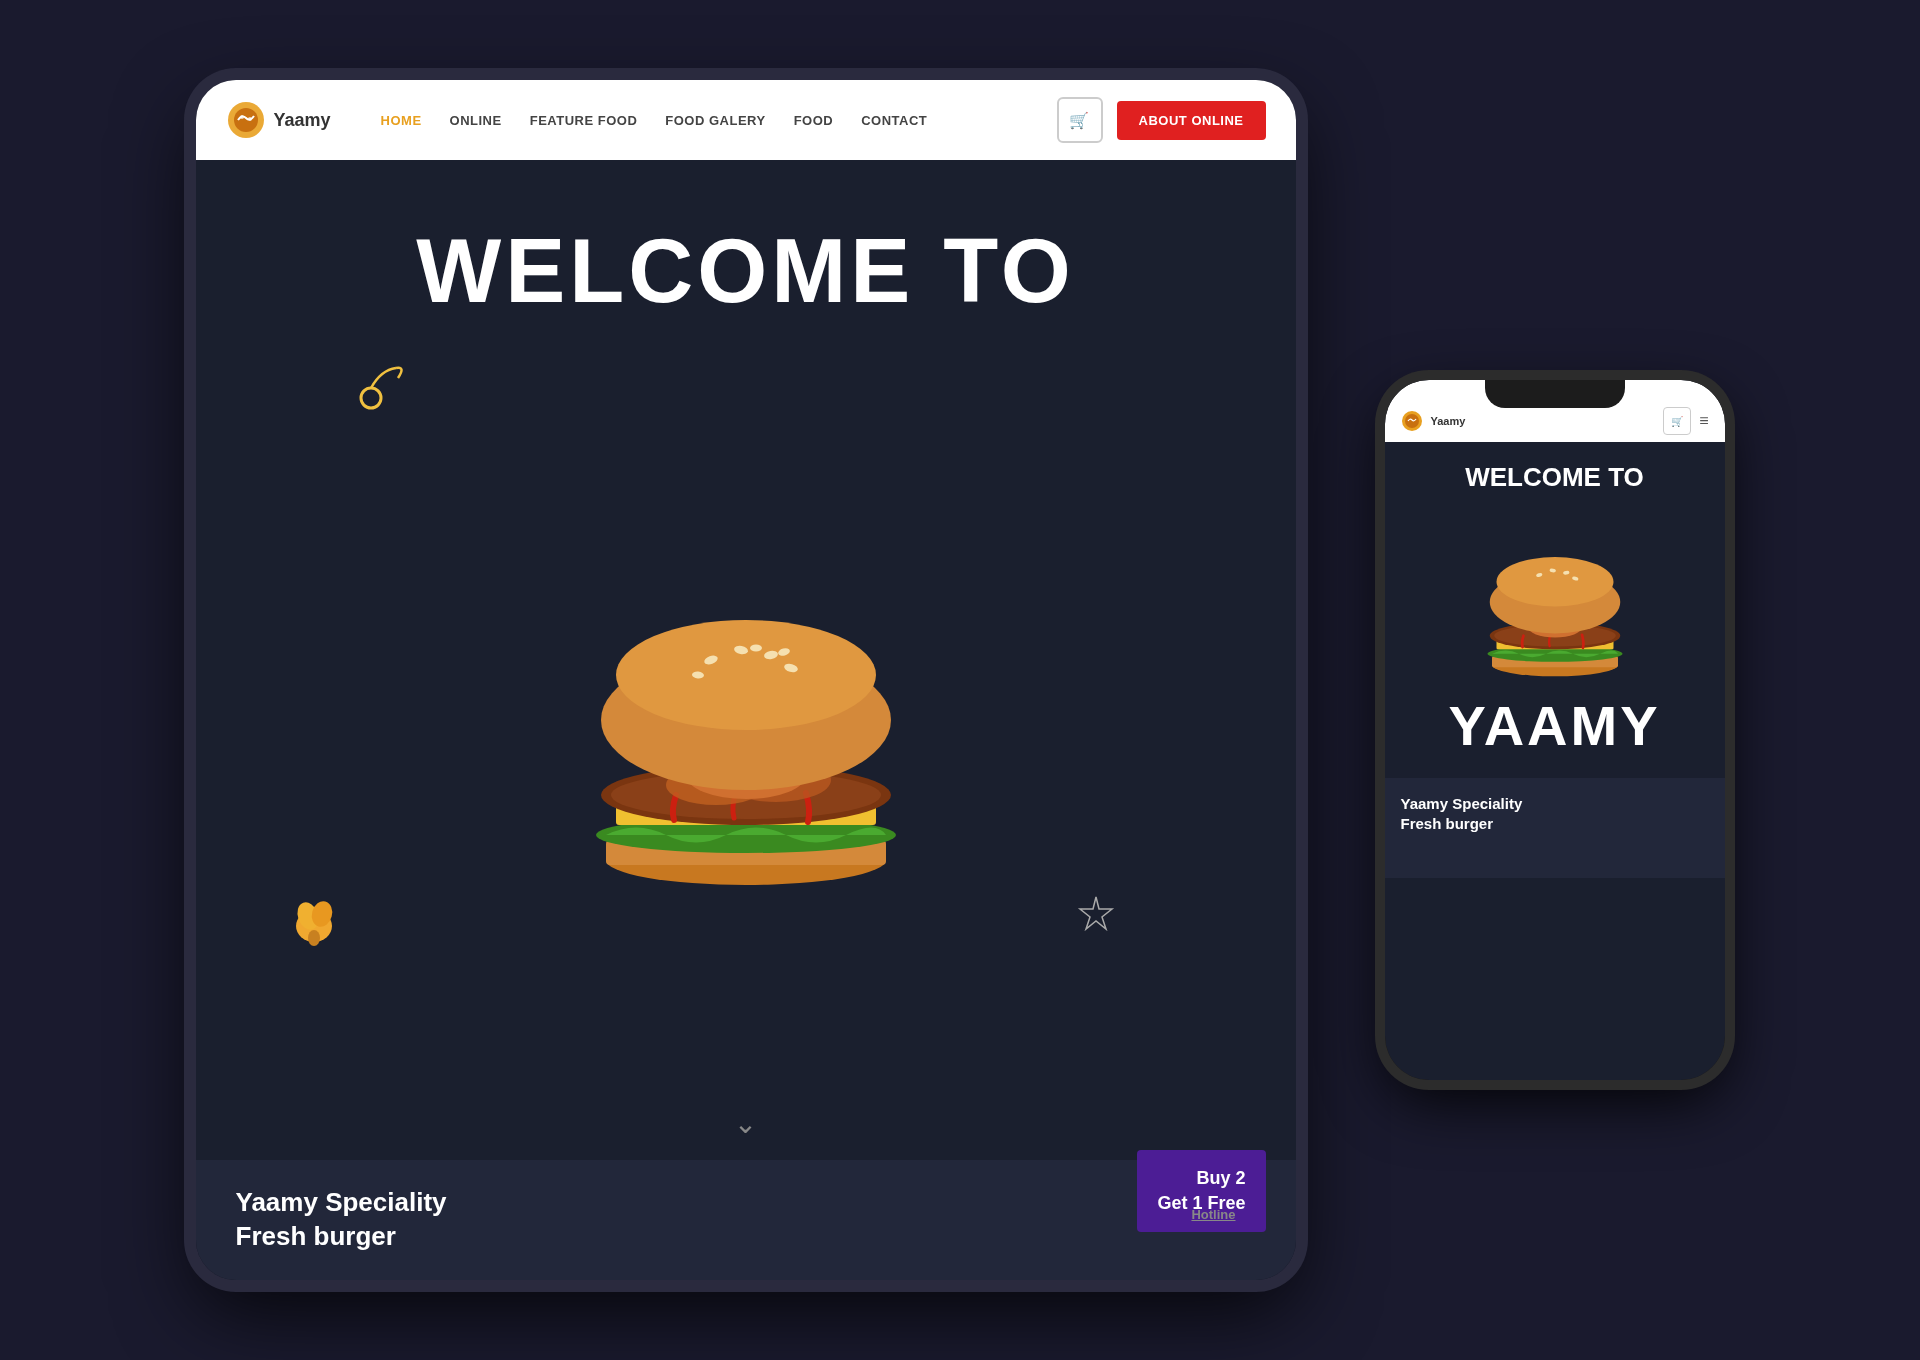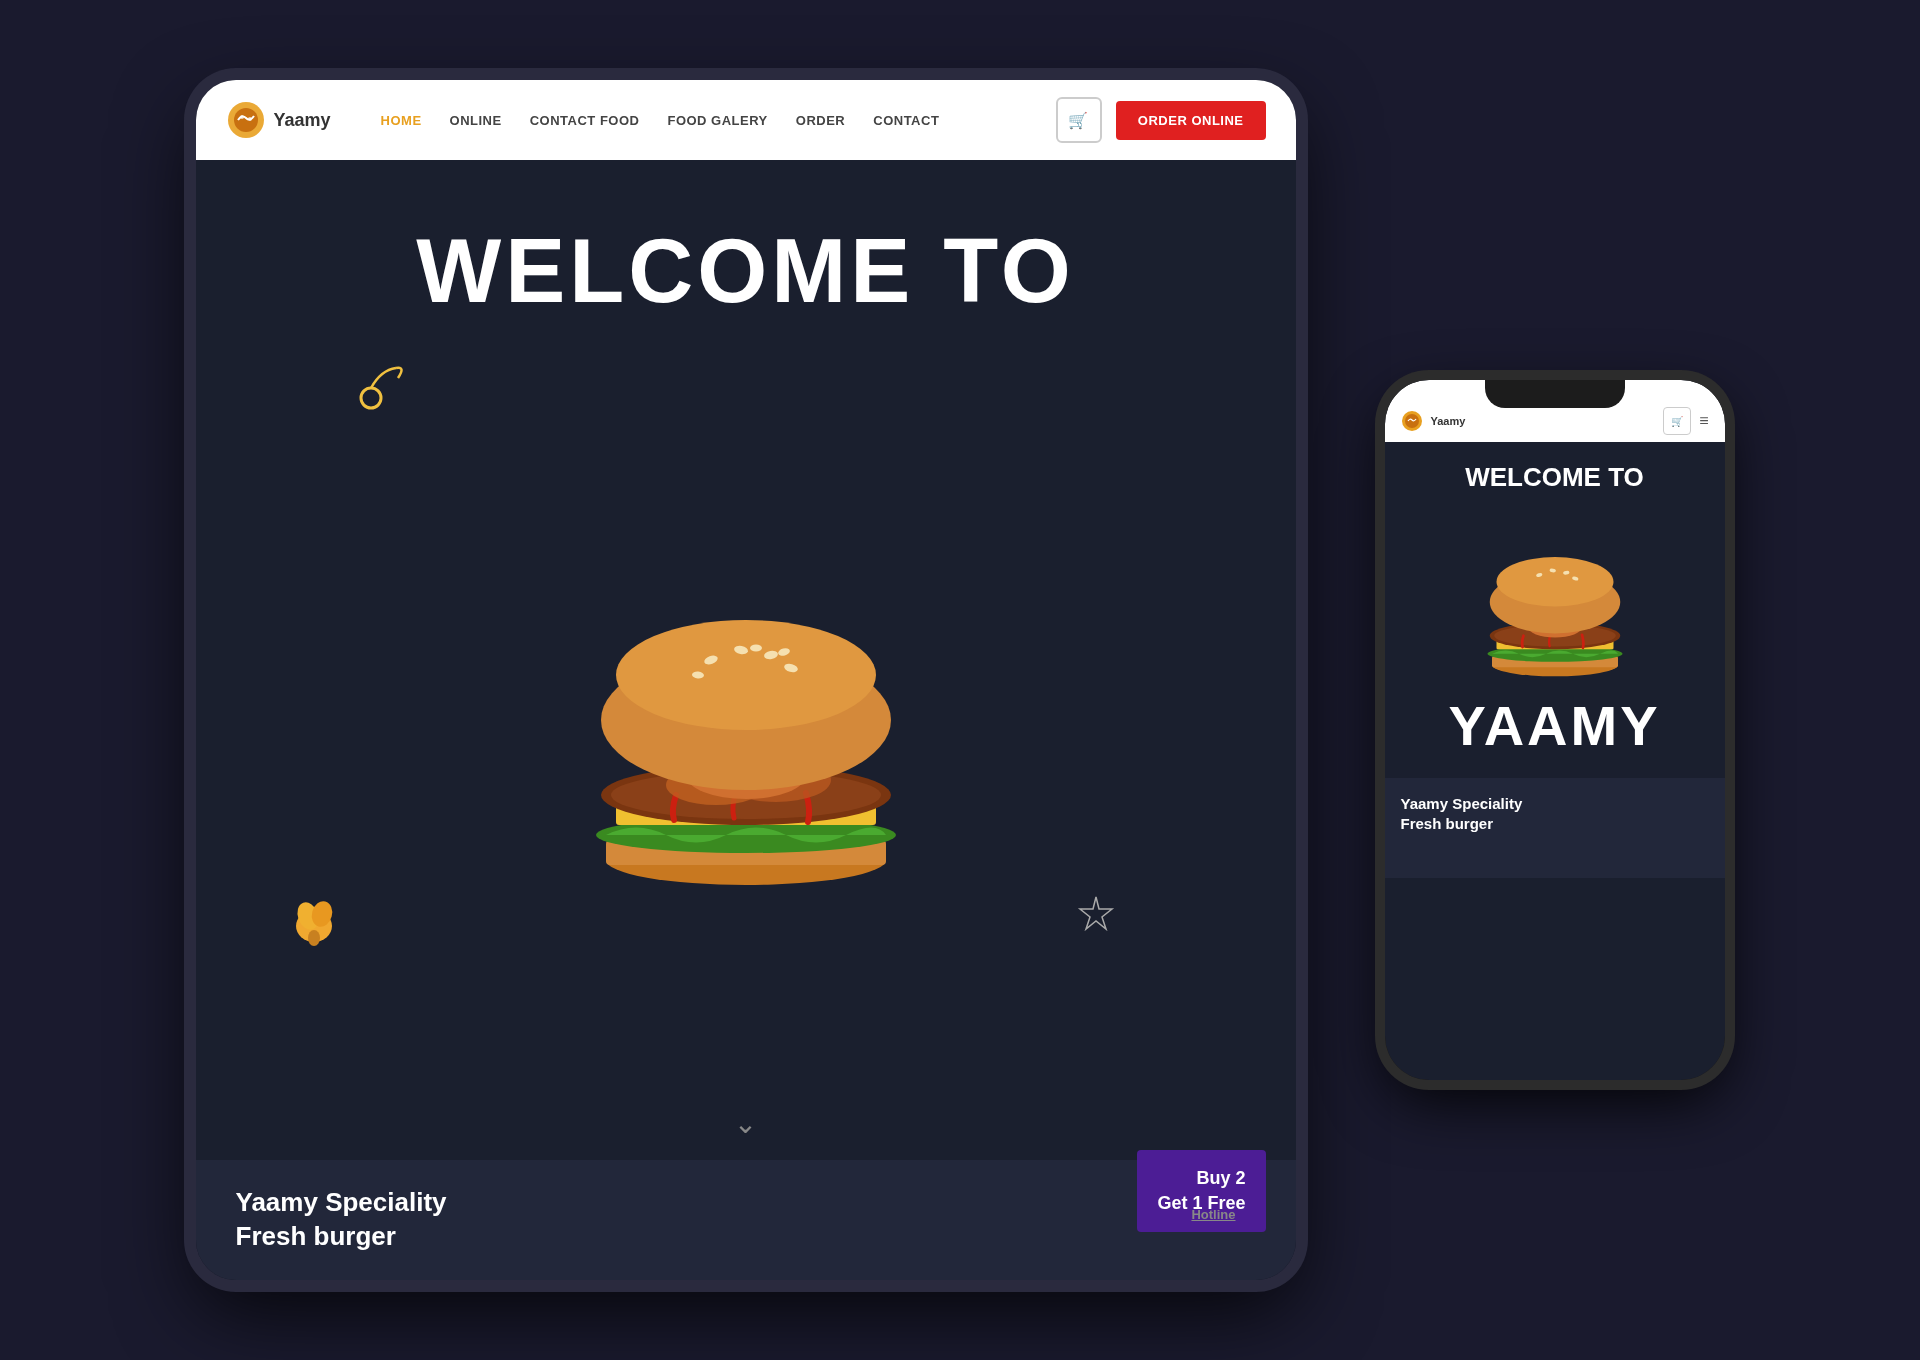--- a/index.html
+++ b/index.html
@@ -386,30 +386,30 @@
             <circle cx="20" cy="20" r="12" fill="#c87010"></circle>
             <path d="M12 20 Q16 14 20 18 Q24 22 28 16" stroke="#fff" stroke-width="2" fill="none"></path>
             <circle cx="16" cy="17" r="2" fill="#fff" opacity="0.7"></circle>
             <circle cx="24" cy="19" r="2" fill="#fff" opacity="0.7"></circle>
           </svg>
           <span class="logo-text">Yaamy</span>
         </div>
         <div class="nav-links">
           <span class="nav-link active">HOME</span>
           <span class="nav-link">ONLINE</span>
-          <span class="nav-link">CONTACT FOOD</span>
+          <span class="nav-link">FEATURE FOOD</span>
           <span class="nav-link">FOOD GALERY</span>
-          <span class="nav-link">ORDER</span>
+          <span class="nav-link">FOOD</span>
           <span class="nav-link">CONTACT</span>
         </div>
         <div class="nav-right">
           <div class="cart-btn">
             <span>🛒</span>
           </div>
-          <button class="order-btn">ORDER ONLINE</button>
+          <button class="order-btn">ABOUT ONLINE</button>
         </div>
       </nav>
 
       <div class="hero">
 
         <div class="hero-text-welcome">WELCOME TO</div>
 
 
         <div class="burger-img">
           <svg viewBox="0 0 420 400" class="burger-svg">

